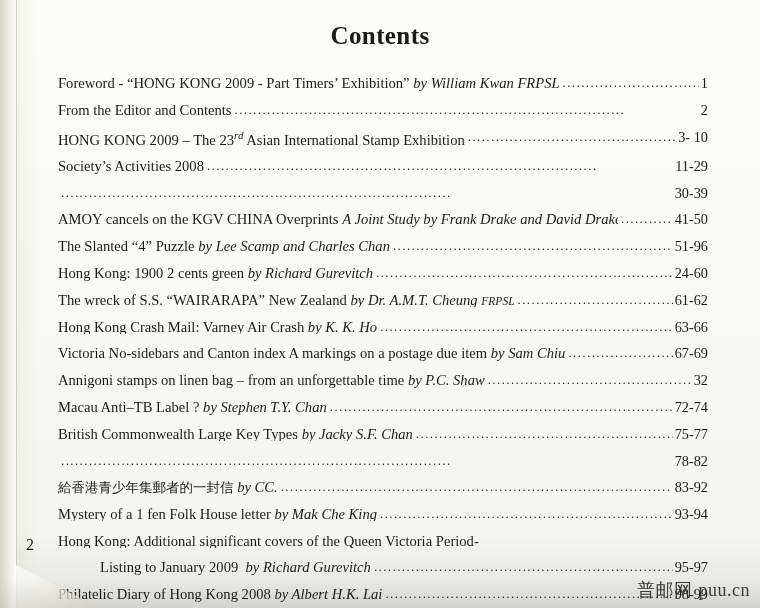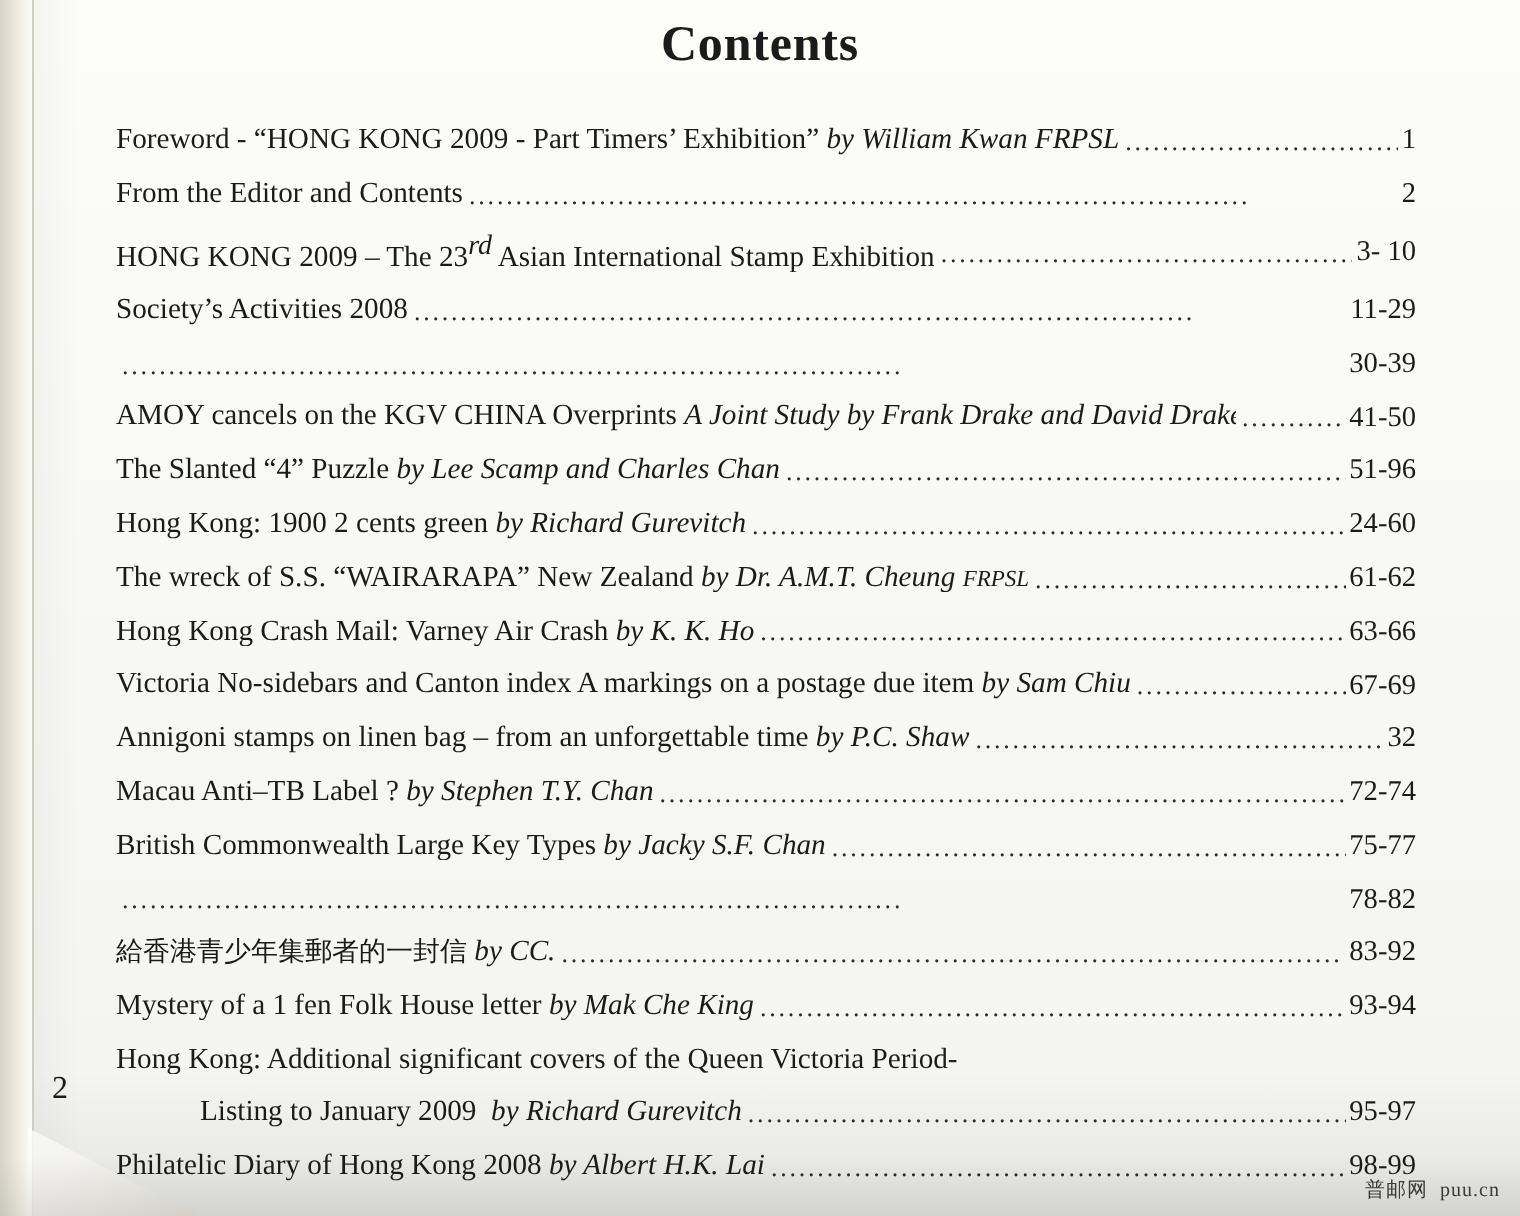--- a/index.html
+++ b/index.html
@@ -29,30 +29,30 @@
     left: 0; top: 0; bottom: 0;
     width: 16px;
     background: linear-gradient(to right, #d8d4c8, #efece2 60%, #fcfcf8);
     border-right: 1px solid rgba(0,0,0,0.04);
   }
   .title {
     text-align: center;
     font-size: 25px;
     font-weight: bold;
     letter-spacing: 0.4px;
-    margin: 1px 0 0 0;
+    margin: 14px 0 0 0;
     padding-top: 8px;
     font-family: "Liberation Serif", serif;
   }
   .toc {
     margin: 26px 52px 0 58px;
   }
   .entry {
     display: flex;
-    align-items: center;
+    align-items: flex-start;
     font-size: 14.6px;
     line-height: 1.0;
     margin-bottom: 12.2px;
     white-space: nowrap;
   }
   .entry .txt {
     flex: 0 0 auto;
     max-width: 560px;
     overflow: hidden;
     text-overflow: clip;
@@ -72,33 +72,33 @@
     text-align: right;
     font-size: 14.3px;
     padding-left: 2px;
   }
   .indent {
     padding-left: 42px;
   }
   .no-leader .leader { visibility: hidden; }
   i { font-style: italic; }
   .small { font-size: 11.5px; }
-  sup { font-size: 14px; vertical-align: super; font-style: italic; }
+  sup { font-size: 11px; vertical-align: super; font-style: italic; }
   .cn { font-family: "DejaVu Sans", sans-serif; font-size: 13.5px; }
   .folio {
     position: absolute;
     left: 26px;
     top: 536px;
     font-size: 16px;
   }
   .watermark {
     position: absolute;
     right: 10px;
     bottom: 6px;
-    font-size: 10px;
+    font-size: 18px;
     color: #3a3a3a;
     font-family: "DejaVu Sans", sans-serif;
     letter-spacing: 0.5px;
   }
   .watermark .latin {
     font-family: "Liberation Serif", serif;
     margin-left: 6px;
   }
   .corner-fold {
     position: absolute;

